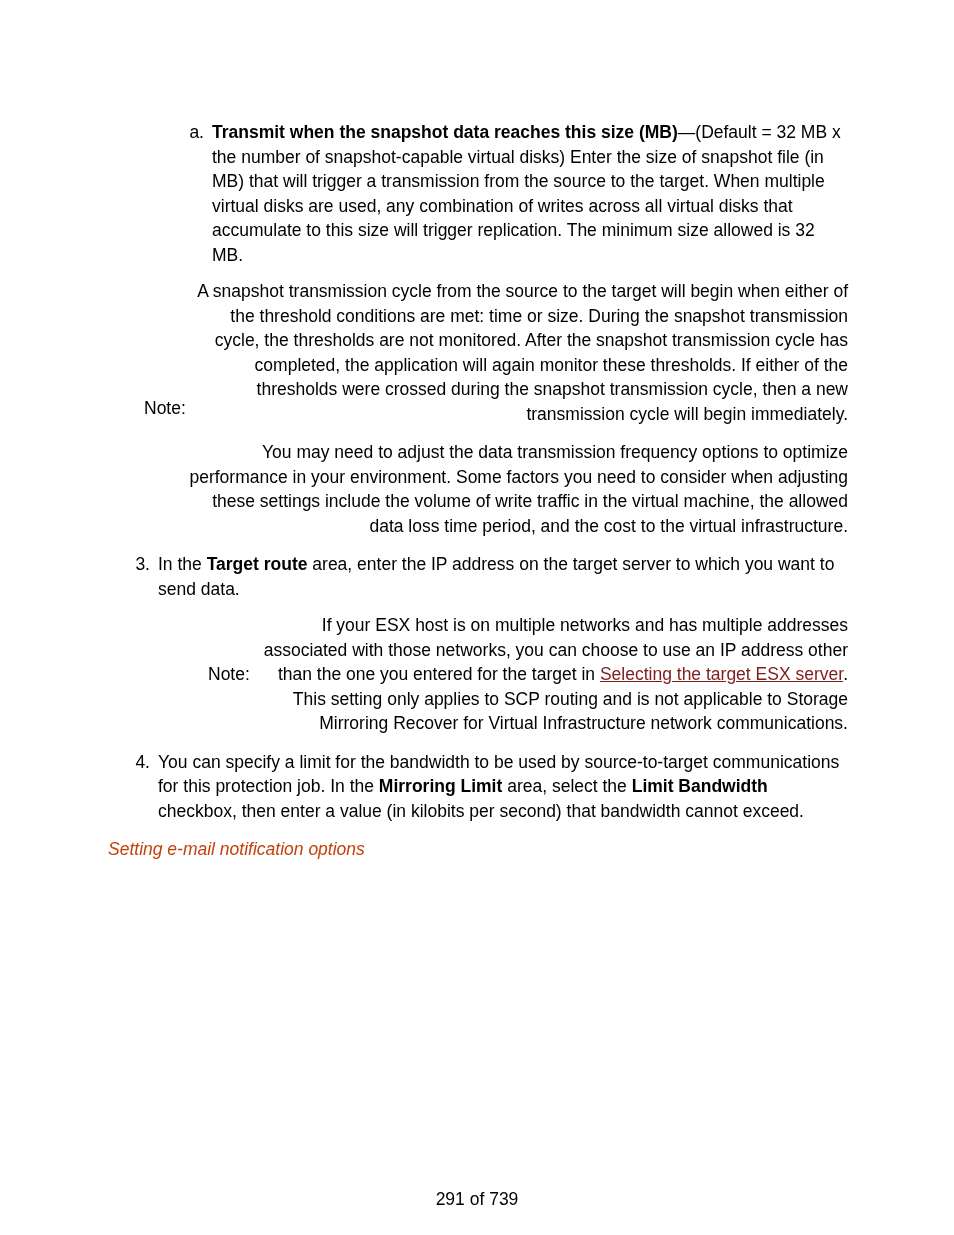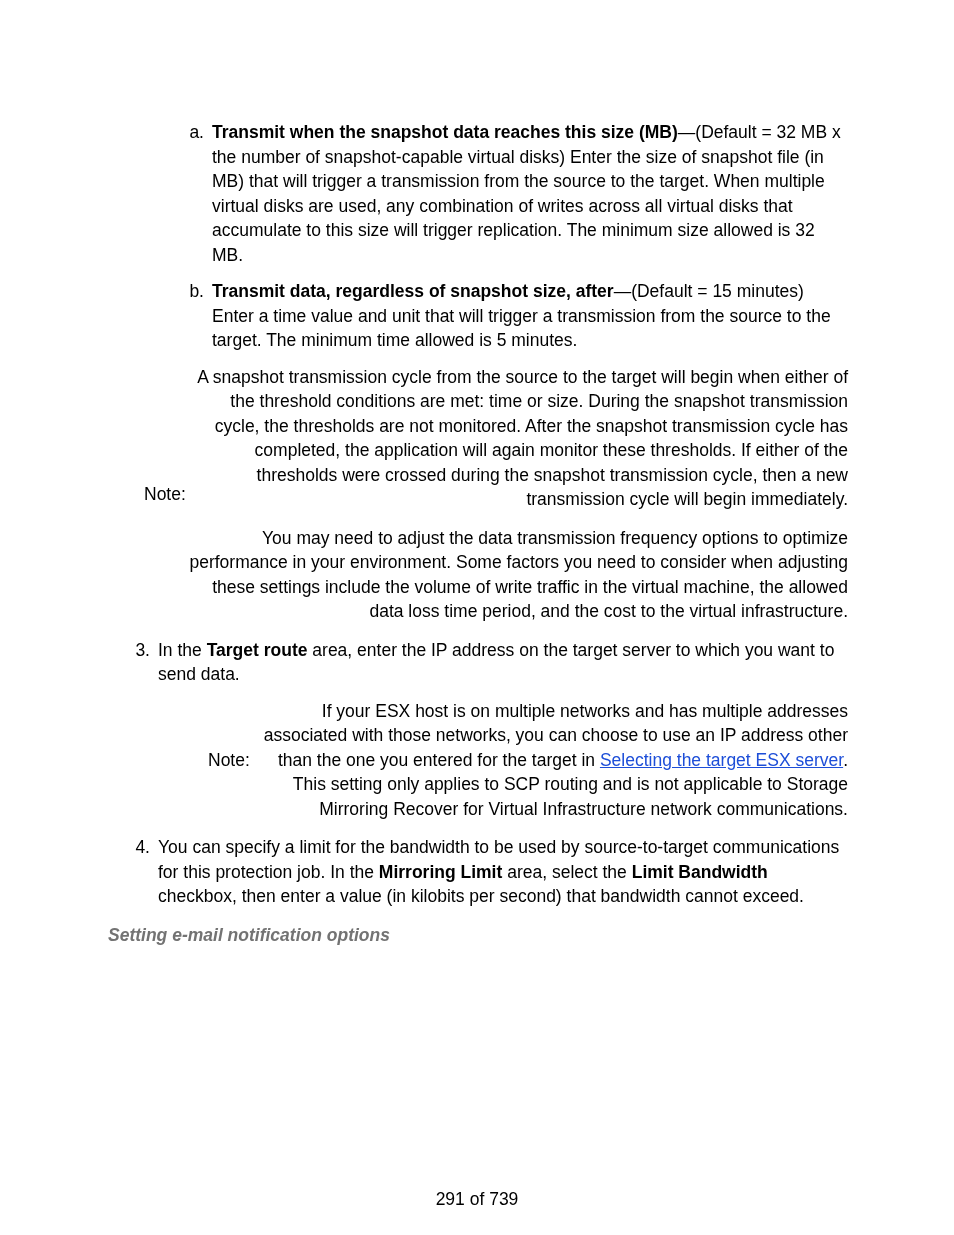--- a/index.html
+++ b/index.html
@@ -61,28 +61,27 @@
   .note-row.inner { margin-left: 0; }
   .note-label {
     padding-right: 2px;
     white-space: nowrap;
     align-self: center;
   }
   .note-body { flex: 1; }
   .note-body p { margin: 0 0 14px 0; text-align: right; }
   .note-body p:last-child { margin-bottom: 0; }
   a.link {
-    color: #1d4ed8;
+    color: #7f1d1d;
     text-decoration: underline;
   }
   .section-italic {
     font-style: italic;
-    color: #737373;
+    color: #c2410c;
     margin: 14px 0 14px 0;
-    font-weight: bold;
   }
   p.body { margin: 0 0 16px 0; }
   .footer {
     position: absolute;
     bottom: 24px;
     left: 0;
     right: 0;
     text-align: center;
     font-size: 17.5px;
     margin-top: 16px;
@@ -93,23 +92,20 @@
 
 <div class="page">
 
   <ol class="numeric">
 
     <li style="padding-left:0; margin-left:-36px;" data-marker="">
       <div style="padding-left:36px;">
         <ol class="alpha">
           <li data-marker="a.">
             <span class="bold">Transmit when the snapshot data reaches this size (MB)</span><span>—(Default = 32 MB x the number of snapshot-capable virtual disks) Enter the size of snapshot file (in MB) that will trigger a transmission from the source to the target. When multiple virtual disks are used, any combination of writes across all virtual disks that accumulate to this size will trigger replication. The minimum size allowed is 32 MB.</span>
-          </li>
-          <li data-marker="b.">
-            <span class="bold">Transmit data, regardless of snapshot size, after</span><span>—(Default = 15 minutes) Enter a time value and unit that will trigger a transmission from the source to the target. The minimum time allowed is 5 minutes.</span>
           </li>
         </ol>
 
         <div class="note-row inner">
           <div class="note-label">Note:</div>
           <div class="note-body">
             <p>A snapshot transmission cycle from the source to the target will begin when either of the threshold conditions are met: time or size. During the snapshot transmission cycle, the thresholds are not monitored. After the snapshot transmission cycle has completed, the application will again monitor these thresholds. If either of the thresholds were crossed during the snapshot transmission cycle, then a new transmission cycle will begin immediately.</p>
             <p>You may need to adjust the data transmission frequency options to optimize performance in your environment. Some factors you need to consider when adjusting these settings include the volume of write traffic in the virtual machine, the allowed data loss time period, and the cost to the virtual infrastructure.</p>
           </div>
         </div>

